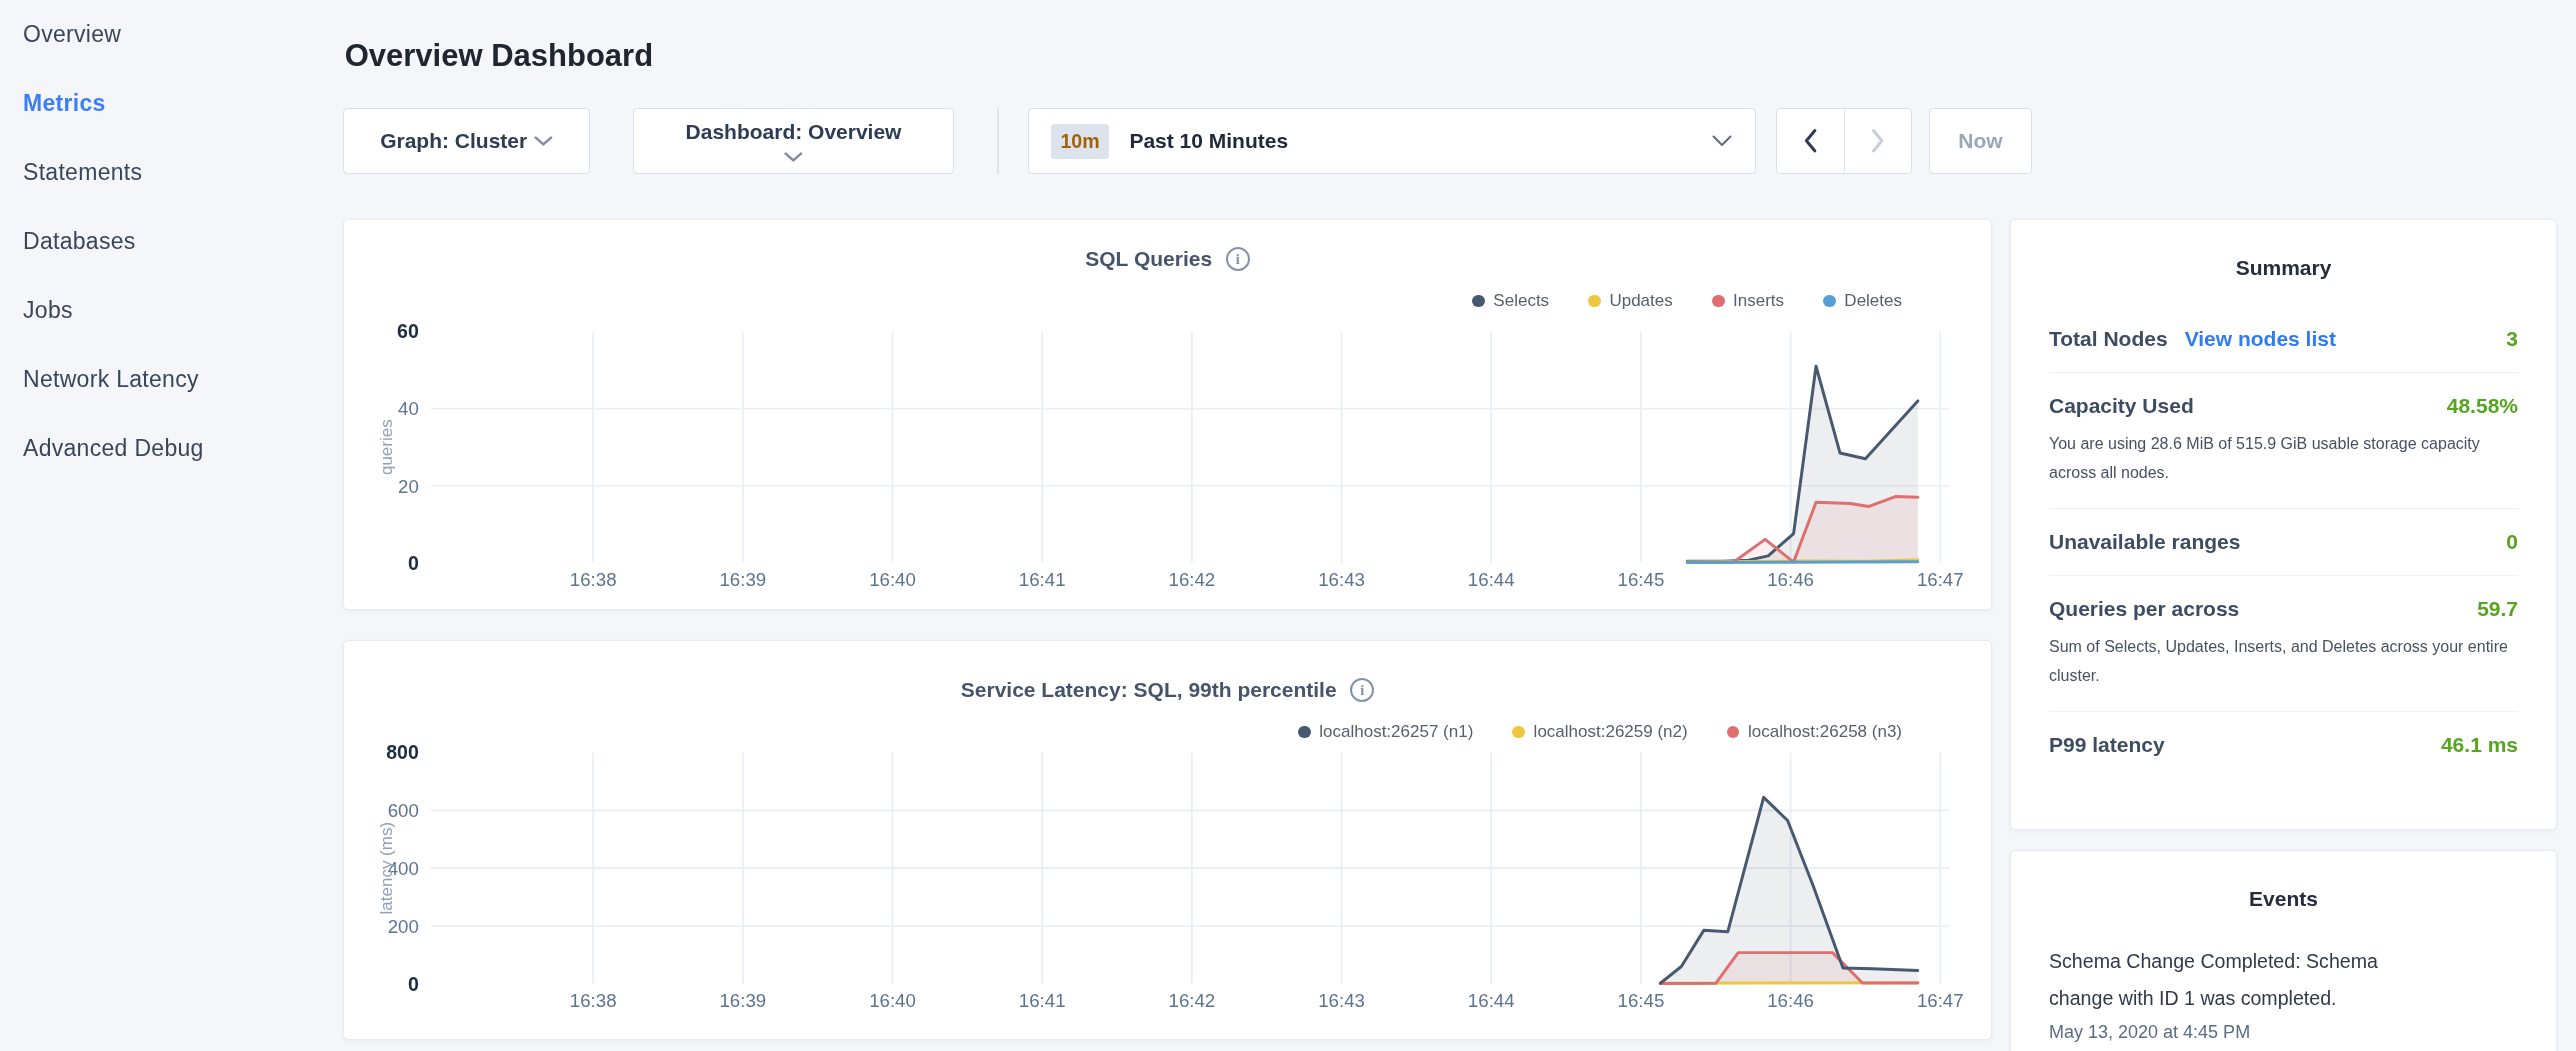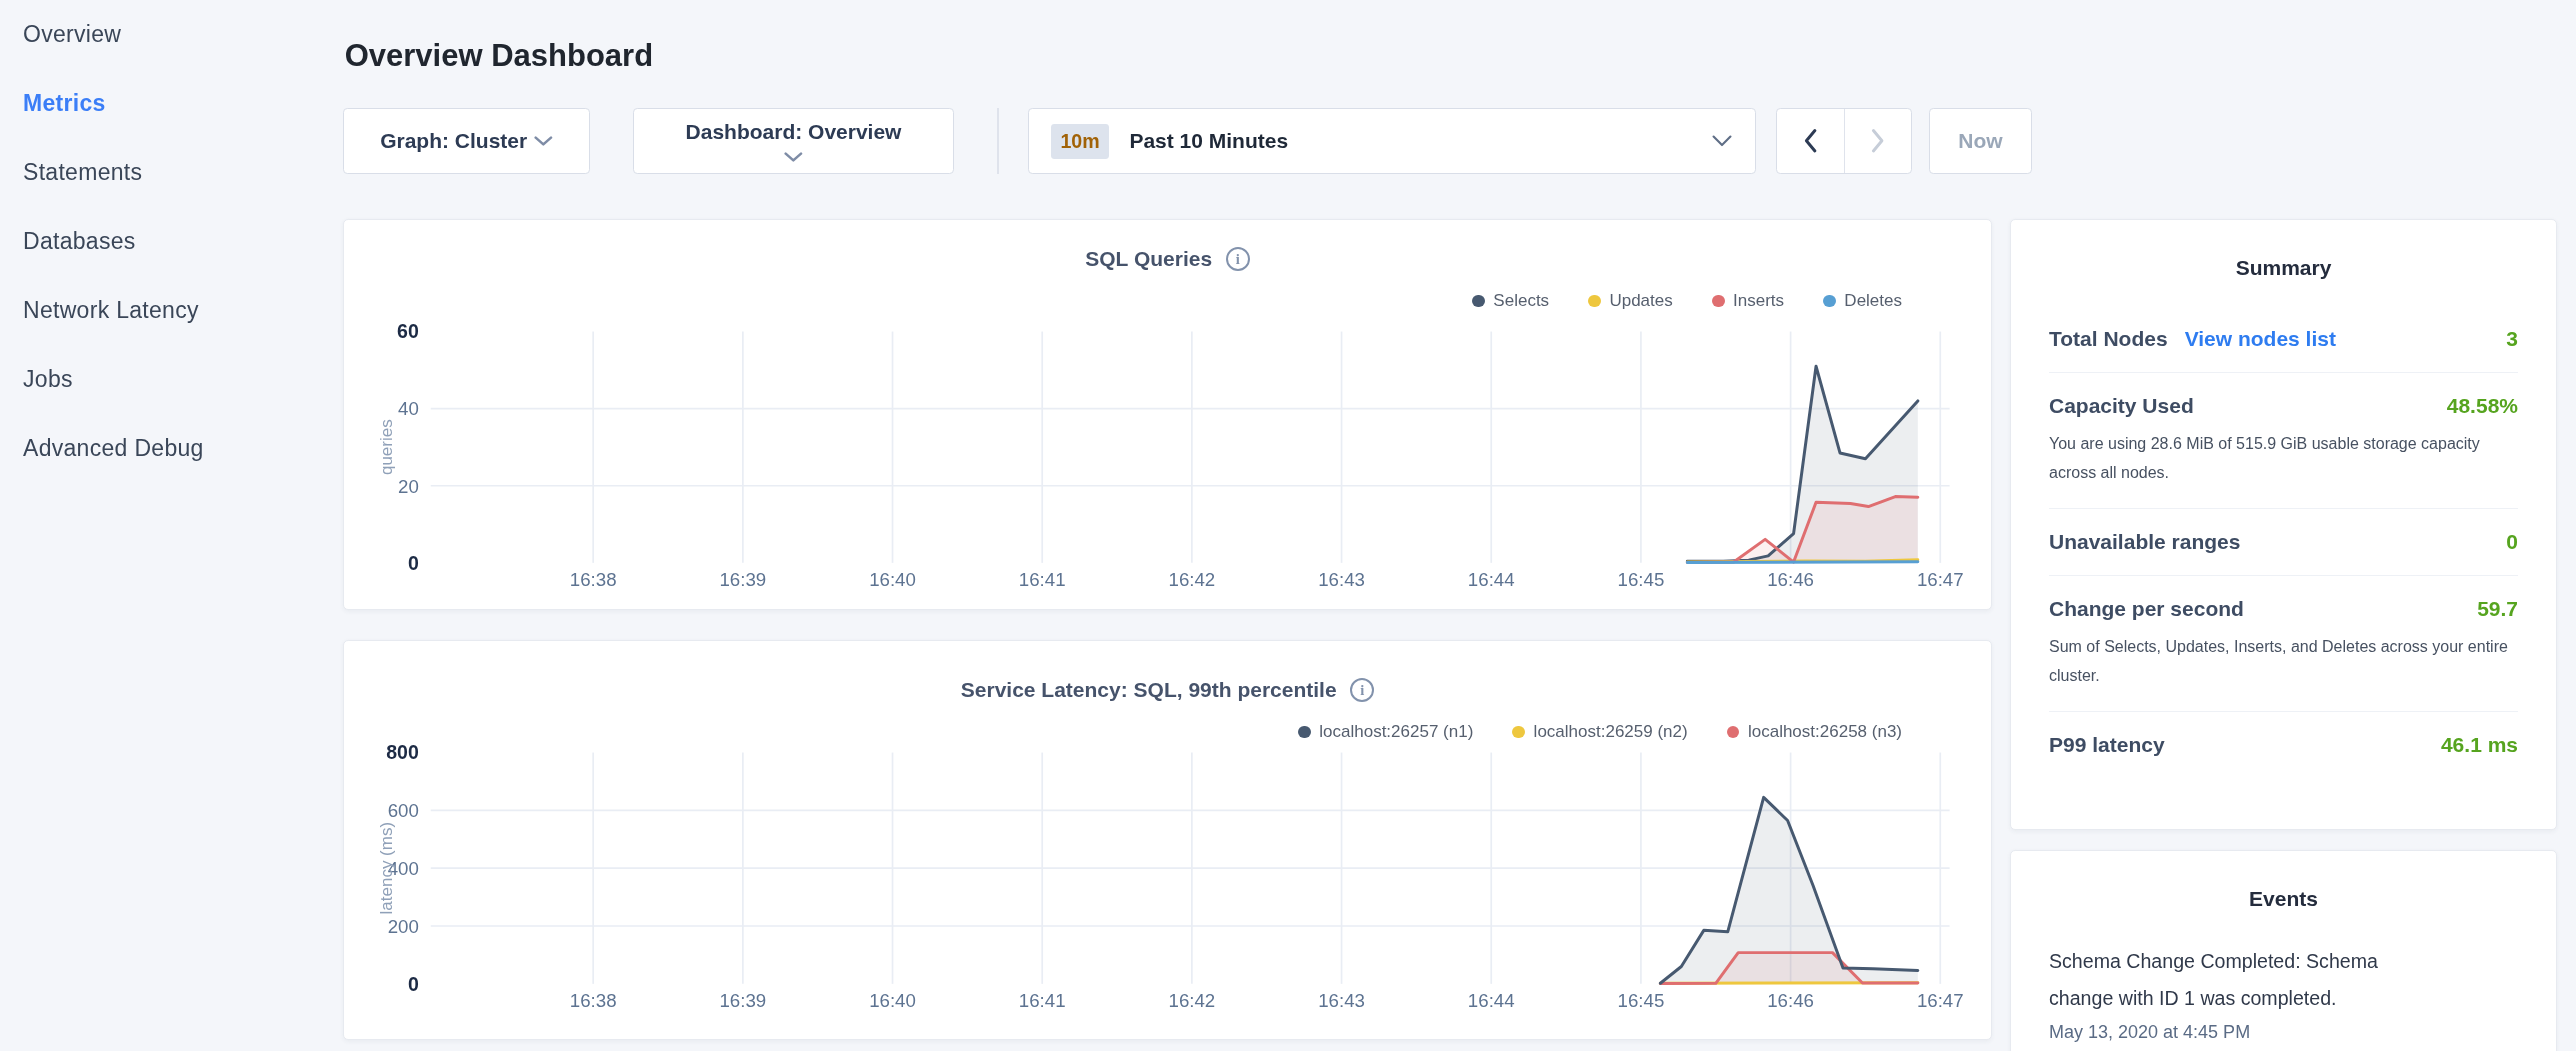--- a/index.html
+++ b/index.html
@@ -111,22 +111,22 @@
 <body>
 
 <div id="page">
 
   <nav class="sidebar">
     <ul>
       <li>Overview</li>
       <li class="active">Metrics</li>
       <li>Statements</li>
       <li>Databases</li>
+      <li>Jobs</li>
       <li>Network Latency</li>
-      <li>Jobs</li>
       <li>Advanced Debug</li>
     </ul>
   </nav>
 
   <div class="main">
     <h1 class="page-title">Overview Dashboard</h1>
 
     <div class="controls">
       <div class="ctrl-box dropdown dd-graph">
         <span>Graph: Cluster</span>
@@ -314,21 +314,21 @@
 
     <div class="srow">
       <div class="srow-top">
         <span class="srow-label">Unavailable ranges</span>
         <span class="srow-value">0</span>
       </div>
     </div>
 
     <div class="srow">
       <div class="srow-top">
-        <span class="srow-label">Change per second</span>
+        <span class="srow-label">Queries per across</span>
         <span class="srow-value">59.7</span>
       </div>
       <div class="srow-desc">Sum of Selects, Updates, Inserts, and Deletes across your entire cluster.</div>
     </div>
 
     <div class="srow">
       <div class="srow-top">
         <span class="srow-label">P99 latency</span>
         <span class="srow-value">46.1 ms</span>
       </div>

